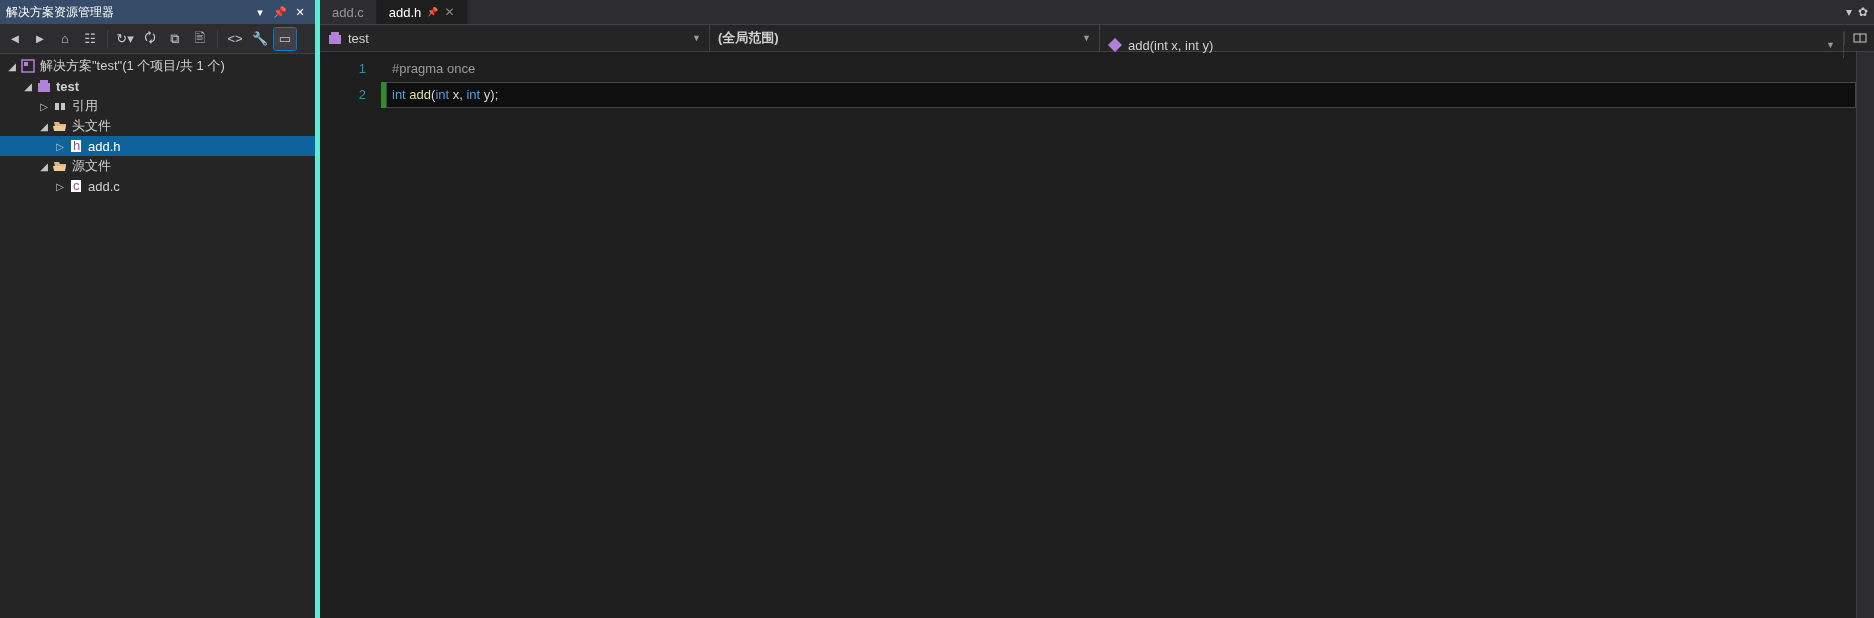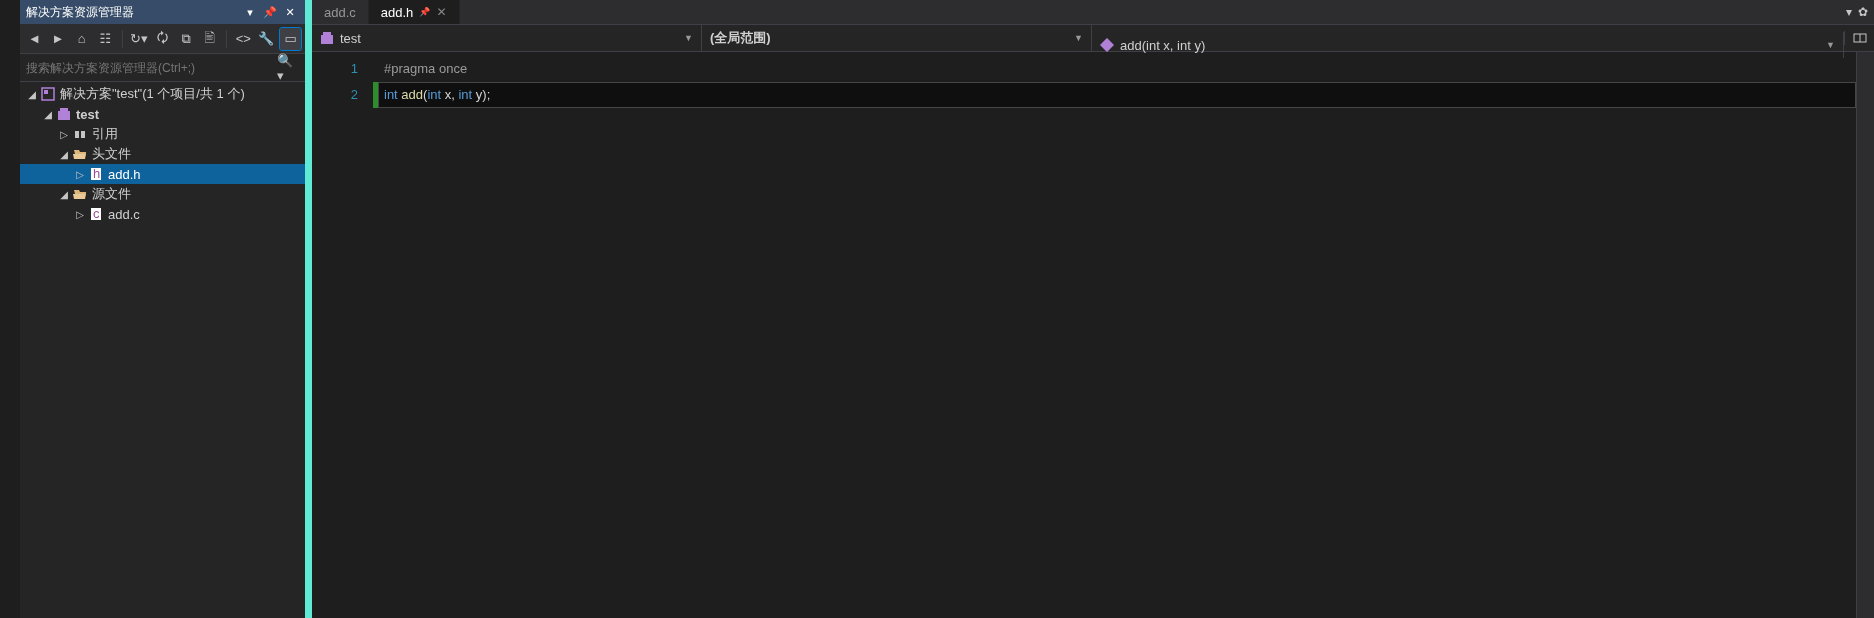--- a/index.html
+++ b/index.html
@@ -1,19 +1,19 @@
 <!DOCTYPE html>
 <html><head>
 <meta charset="utf-8">
 <style>
 * { margin:0; padding:0; box-sizing:border-box; font-family:"Microsoft YaHei","Segoe UI",sans-serif; font-size:13px; }
 body { background:#1e1e1e; color:#d0d0d0; width:1874px; height:618px; overflow:hidden; display:flex; }
 .panel { background:#252526; display:flex; flex-direction:column; }
 
-.sol-exp { width:292px; border-right:7px solid #5eead4;margin-left:20px; }
+.sol-exp { width:320px; border-right:5px solid #5eead4; }
 .sol-title { background:#364c68; color:#fff; height:24px; display:flex; align-items:center; padding:0 6px; justify-content:space-between; }
 .sol-title-txt { font-size:12px; }
 .sol-title-ctrls { display:flex; gap:2px; }
 .sol-title-ctrls span { width:18px; height:18px; display:flex; align-items:center; justify-content:center; font-size:11px; color:#fff; cursor:pointer; }
 .toolbar { height:30px; background:#2d2d30; display:flex; align-items:center; padding:0 4px; gap:3px; border-bottom:1px solid #3f3f46;}
 .toolbar .btn { width:22px; height:22px; display:flex; align-items:center; justify-content:center; color:#c5c5c5; cursor:pointer; border-radius:2px;}
 .toolbar .sep { width:1px; height:18px; background:#3f3f46; margin:0 3px;}
 .toolbar .btn.active { background:#3f3f46; outline:1px solid #007acc;}
 .search { height:28px; display:flex; align-items:center; padding:0 6px; background:#252526; border-bottom:1px solid #3f3f46;}
 .search input { flex:1; background:transparent; border:none; color:#999; outline:none; font-size:12px;}
@@ -77,24 +77,20 @@
     <span class="sep"></span>
     <span class="btn">↻▾</span>
     <span class="btn">🗘</span>
     <span class="btn">⧉</span>
     <span class="btn">🖹</span>
     <span class="sep"></span>
     <span class="btn">&lt;&gt;</span>
     <span class="btn">🔧</span>
     <span class="btn active">▭</span>
   </div>
-  <div class="search">
-    <input placeholder="搜索解决方案资源管理器(Ctrl+;)" style="">
-    <span class="s-icon">🔍▾</span>
-  </div>
   <div class="tree">
     <div class="tree-row" style="padding-left:4px">
       <span class="tw">◢</span>
       <span class="ic">
         <svg width="14" height="14">
             <rect x="1" y="1" width="12" height="12" fill="none" stroke="#b180d7" stroke-width="1.5"></rect>
             <rect x="3" y="3" width="4" height="4" fill="#b180d7"></rect>
           </svg>
       </span>
       <span class="lbl">解决方案"test"(1 个项目/共 1 个)</span>

